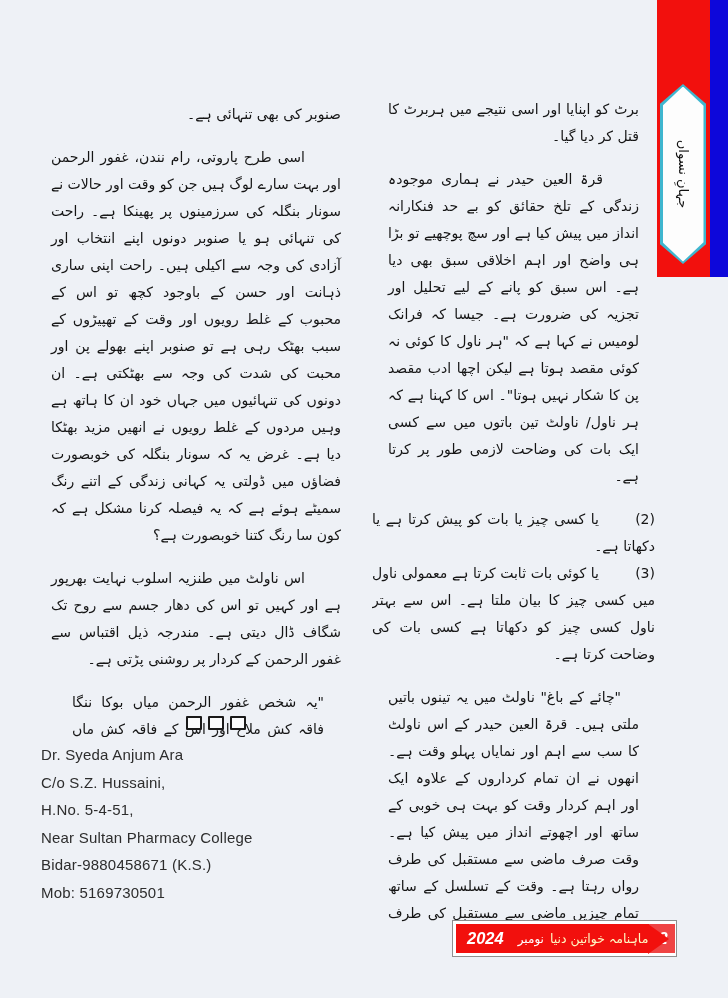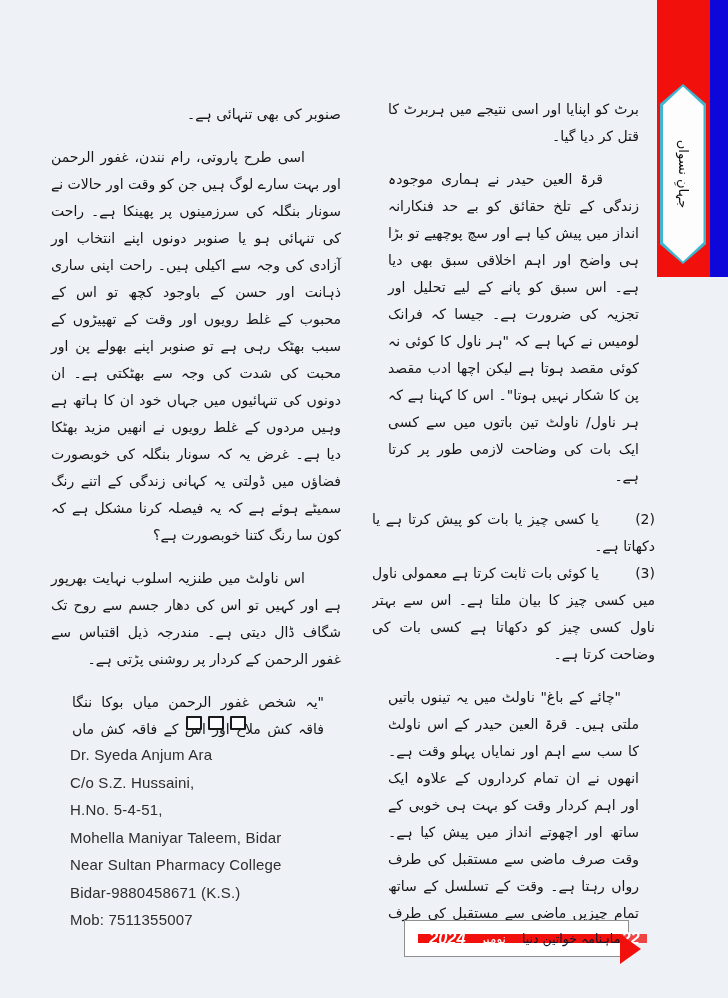--- a/index.html
+++ b/index.html
@@ -17,45 +17,45 @@
   .para.noindent { text-indent:0; }
   .para.indent-sm { text-indent:18px; }
   .list-para { margin:0; text-indent:0; }
   .li-marker { display:inline-block; width:56px; direction:ltr; text-align:right;
                box-sizing:border-box; padding-left:8px; }
   .quote { margin:0 33px 0 37px; text-align:justify; }
   
   .end-marker { position:absolute; left:186px; top:716px; display:flex; gap:6px; }
   .sq { width:12px; height:10px; border:2.5px solid #1a1a1a; background:#fbfcfd; border-radius:1px; }
   
-  .address { position:absolute; left:70px; top:741px;
+  .address { position:absolute; left:41px; top:741px;
              font-family:"Liberation Sans", sans-serif; font-size:15px;
              line-height:27.5px; color:#2d2d2d; letter-spacing:.2px; }
   .address div { white-space:nowrap; }
   
   .side-red  { position:absolute; left:657px; top:0; width:53px; height:277px; background:#f2100d; }
   .side-blue { position:absolute; left:710px; top:0; width:18px; height:277px; background:#0d07da; }
   .tab { position:absolute; left:3px; top:84px; width:46px; height:180px;
          background:#3fb6cf;
          clip-path:polygon(50% 0,100% 11%,100% 89%,50% 100%,0 89%,0 11%); }
   .tab-inner { position:absolute; left:2.5px; top:2.5px; right:2.5px; bottom:2.5px;
          background:#fdfdfd;
          clip-path:polygon(50% 0,100% 11%,100% 89%,50% 100%,0 89%,0 11%); }
   .tab-label { position:absolute; left:50%; top:50%;
          transform:translate(-50%,-50%) rotate(90deg);
          white-space:nowrap; font-size:13px; direction:rtl; color:#101010; z-index:2; }
   
-  .footer { position:absolute; left:404px; top:920px; width:225px; height:37px;
+  .footer { position:absolute; left:452px; top:920px; width:225px; height:37px;
             box-sizing:border-box; background:#ffffff; border:1px solid #8f8f8f;
-            padding:13px; display:flex; }
+            padding:3px; display:flex; }
   .footer-red { flex:1; background:#f2100d; display:flex; align-items:center; z-index:2; }
   .f-year { color:#fff; font-weight:bold; font-style:italic; font-size:16.5px;
             margin-left:11px; font-family:"Liberation Sans", sans-serif; }
   .f-month { color:#fff; font-size:12px; margin-left:14px; direction:rtl; white-space:nowrap; }
-  .f-mag   { color:#0f172a; font-size:12.5px; margin-left:16px; margin-right:1px;
+  .f-mag   { color:#fef9c3; font-size:12.5px; margin-left:6px; margin-right:1px;
              direction:rtl; white-space:nowrap; }
   .footer-blue { width:62px; background:#ef4444; position:relative;
                  display:flex; align-items:center; }
   .f-arrow { position:absolute; left:-1px; top:0; width:0; height:0;
              border-top:15px solid transparent; border-bottom:15px solid transparent;
              border-left:21px solid #f2100d; }
   .f-page { color:#fff; font-weight:bold; font-style:italic; font-size:16.5px;
             margin-left:auto; margin-right:7px; font-family:"Liberation Sans", sans-serif; }
 </style>
 </head>
@@ -91,24 +91,23 @@
   <div class="end-marker">
     <span class="sq"></span>
     <span class="sq"></span>
     <span class="sq"></span>
   </div>
 
   <div class="address">
     <div>Dr. Syeda Anjum Ara</div>
     <div>C/o S.Z. Hussaini,</div>
     <div>H.No. 5-4-51,</div>
-    <div>Mohella Maniyar Taleem, Bidar</div>
     <div>Near Sultan Pharmacy College</div>
     <div>Bidar-9880458671 (K.S.)</div>
-    <div>Mob: 7511355007</div>
+    <div>Mob: 5169730501</div>
   </div>
 
   <div class="footer">
     <div class="footer-red">
       <span class="f-year">2024</span>
       <span class="f-month">نومبر</span>
       <span class="f-mag">ماہنامہ خواتین دنیا</span>
     </div>
     <div class="footer-blue">
       <span class="f-arrow"></span>

